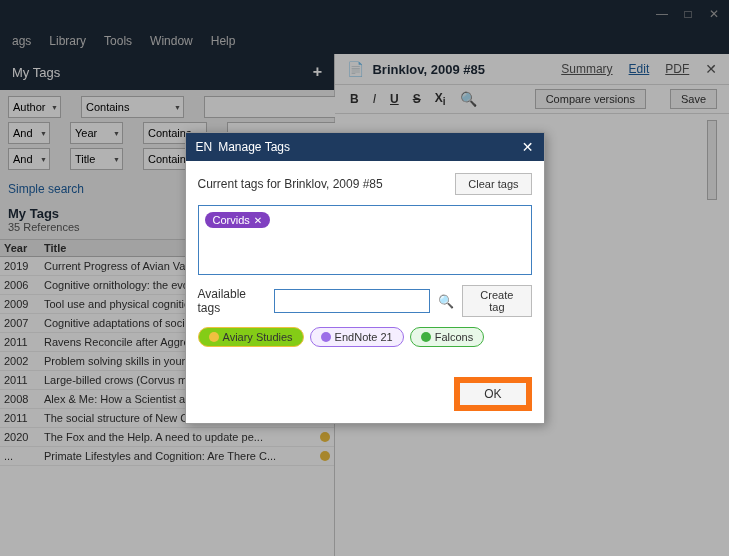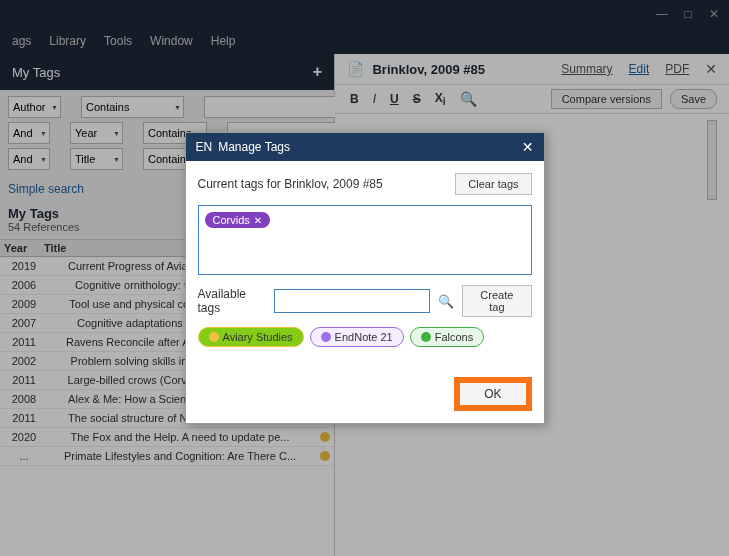--- a/index.html
+++ b/index.html
@@ -199,21 +199,20 @@
     }
     .col-year { width: 40px; min-width: 40px; }
     .col-title { flex: 1; }
     .table-row {
       display: flex;
       align-items: center;
       padding: 3px 4px;
       border-bottom: 1px solid #eee;
       font-size: 11px;
       cursor: pointer;
-      text-align: center;
     }
     .cell-year { width: 40px; min-width: 40px; color: #333; }
     .cell-title { flex: 1; color: #333; overflow: hidden; text-overflow: ellipsis; white-space: nowrap; }
     .tag-dot {
       width: 10px; height: 10px;
       border-radius: 50%;
       margin-left: 4px;
       flex-shrink: 0;
     }
     .tag-dot-multi {
@@ -290,21 +289,21 @@
     .fmt-search { color: #2060a0; font-size: 14px; cursor: pointer; margin-left: 4px; }
     .compare-btn, .save-btn {
       margin-left: auto;
       padding: 3px 10px;
       border: 1px solid #bbb;
       background: #f5f5f5;
       font-size: 11px;
       cursor: pointer;
       color: #333;
     }
-    .save-btn { margin-left: 0; border-radius: 9px; }
+    .save-btn { margin-left: 16px; }
 
     
     .tags-area {
       display: flex;
       align-items: center;
       padding: 6px 12px;
       gap: 6px;
     }
     .tags-label {
       font-size: 12px;
@@ -544,21 +543,21 @@
       <span class="search-link">Simple search</span>
       <span class="search-options-btn">
         <span>Search options</span>
         <span>▼</span>
       </span>
     </div>
 
     <div class="my-tags-section">
       <div>
         <div class="my-tags-title">My Tags</div>
-        <div class="my-tags-count">54 References</div>
+        <div class="my-tags-count">35 References</div>
       </div>
       <div class="my-tags-icons">
         <span class="my-tags-icon">❝</span>
         <span class="my-tags-icon">📋</span>
         <span class="my-tags-icon">👤</span>
         <span class="my-tags-icon">↗</span>
         <span class="my-tags-icon">🔍</span>
         <span class="my-tags-icon">🌐</span>
       </div>
     </div>

